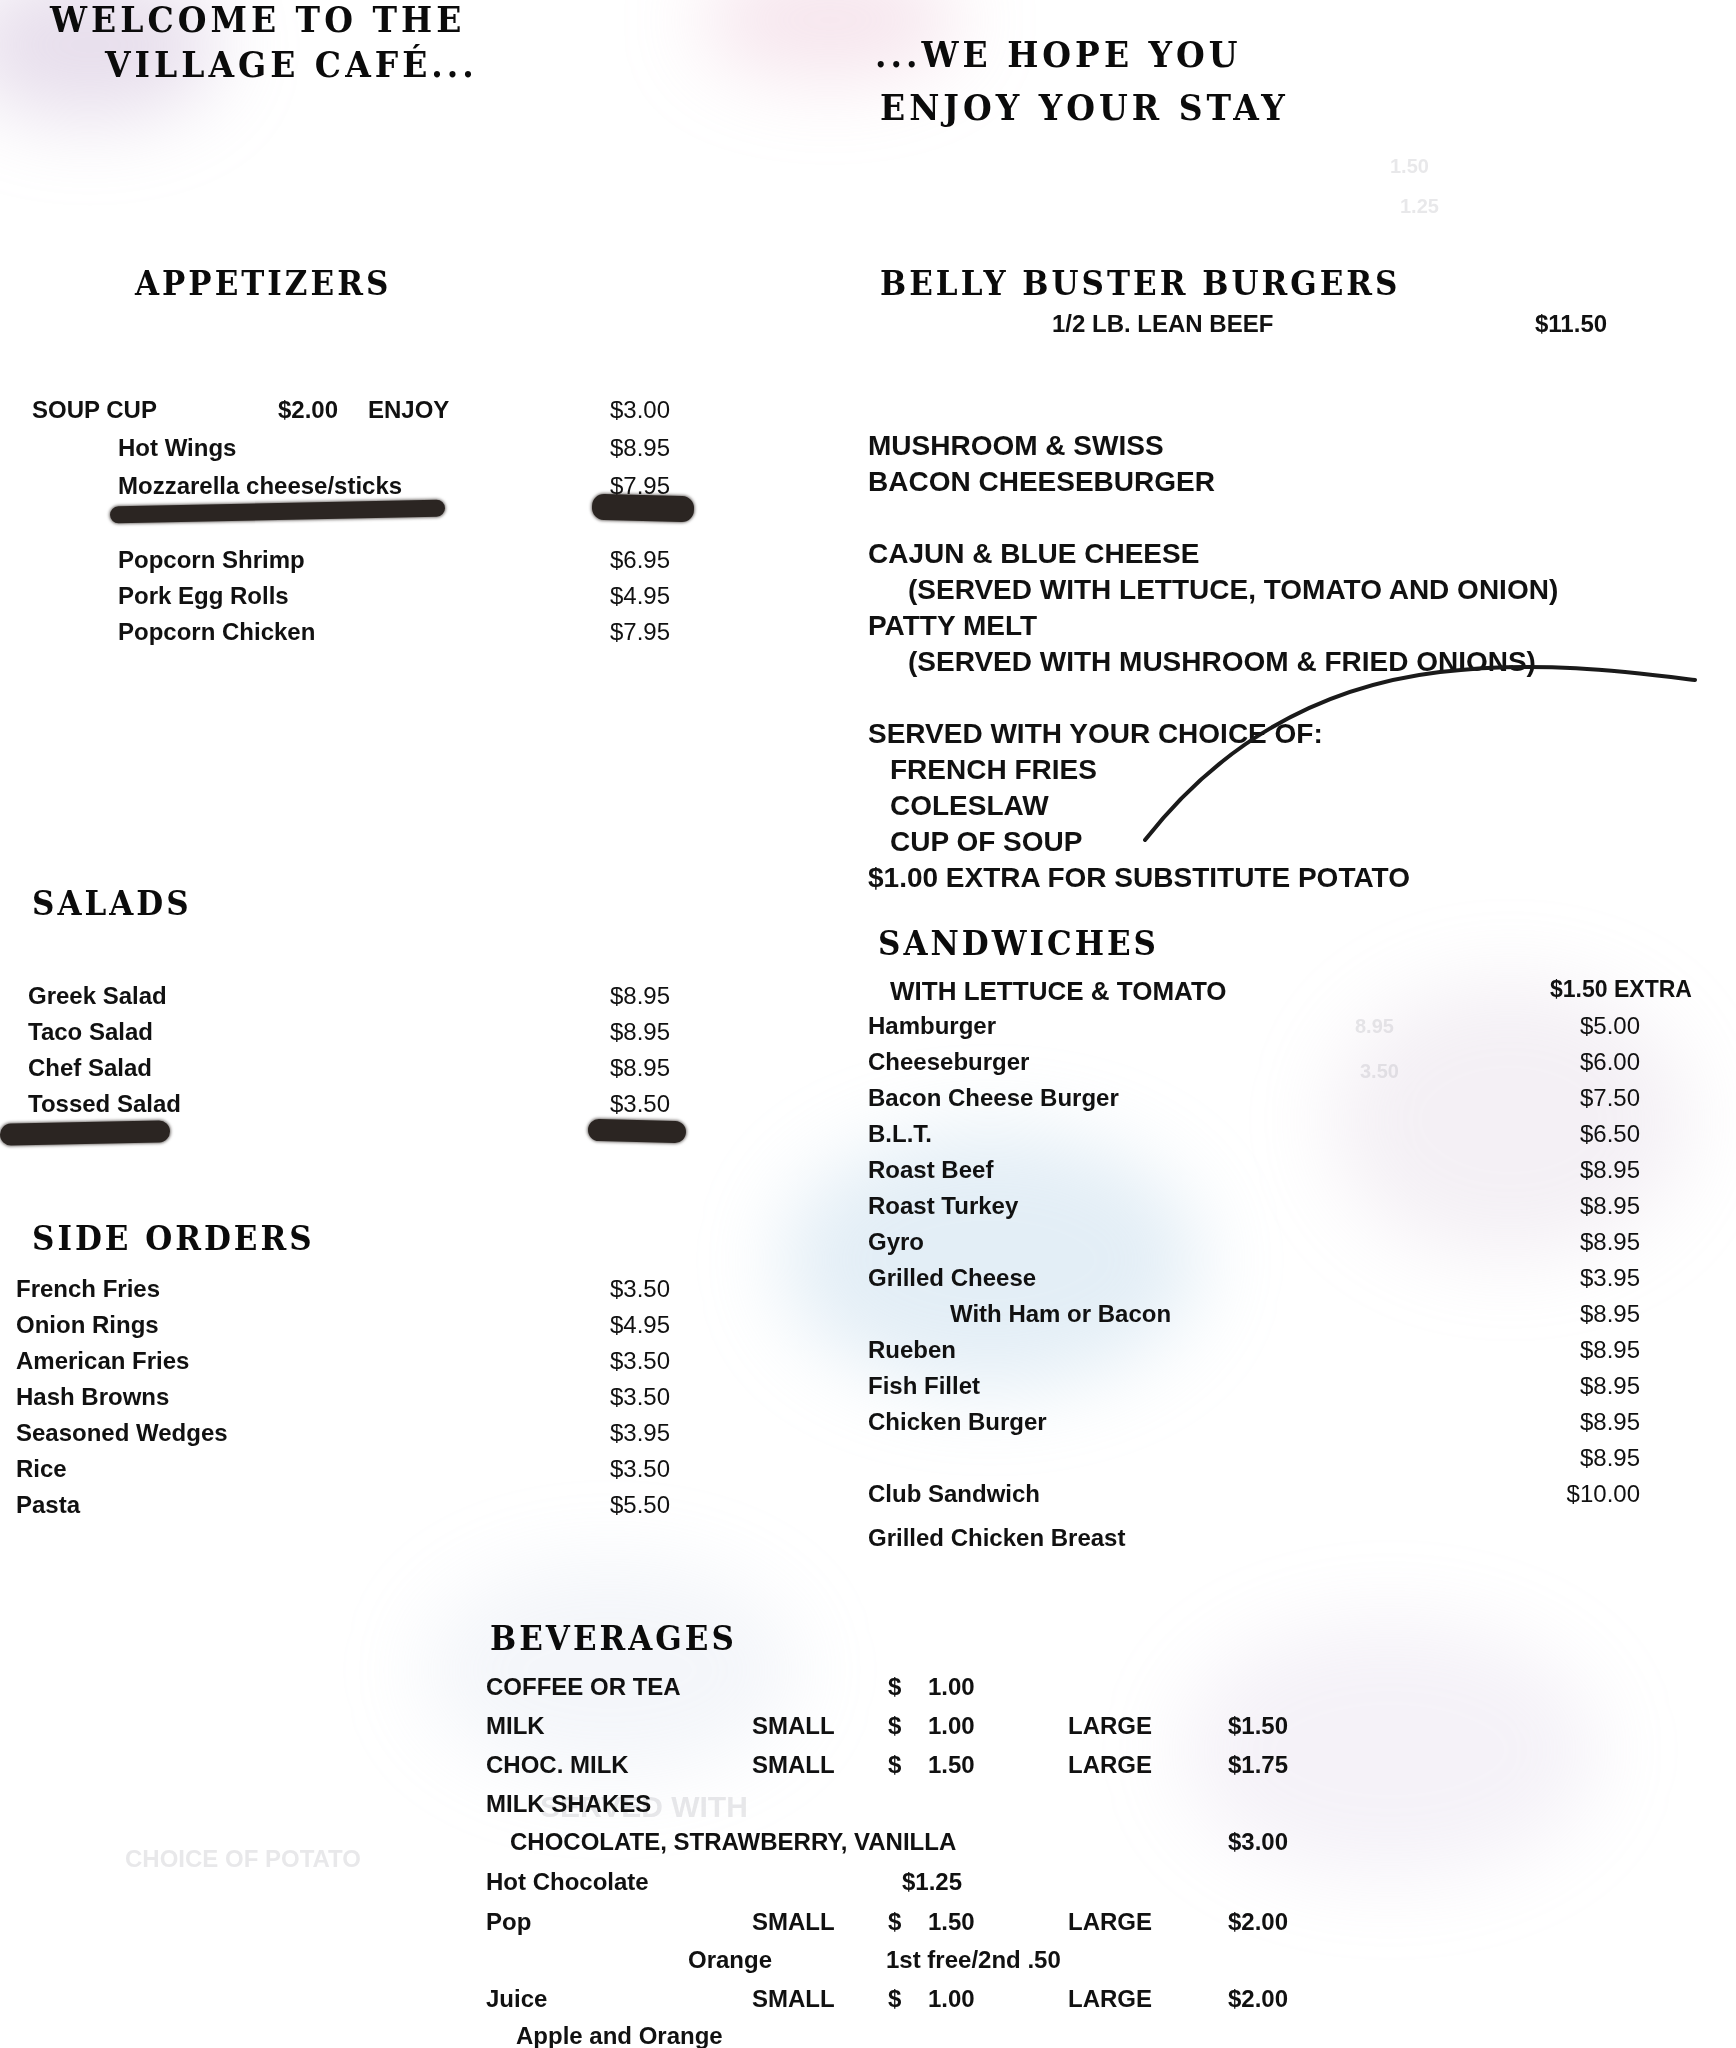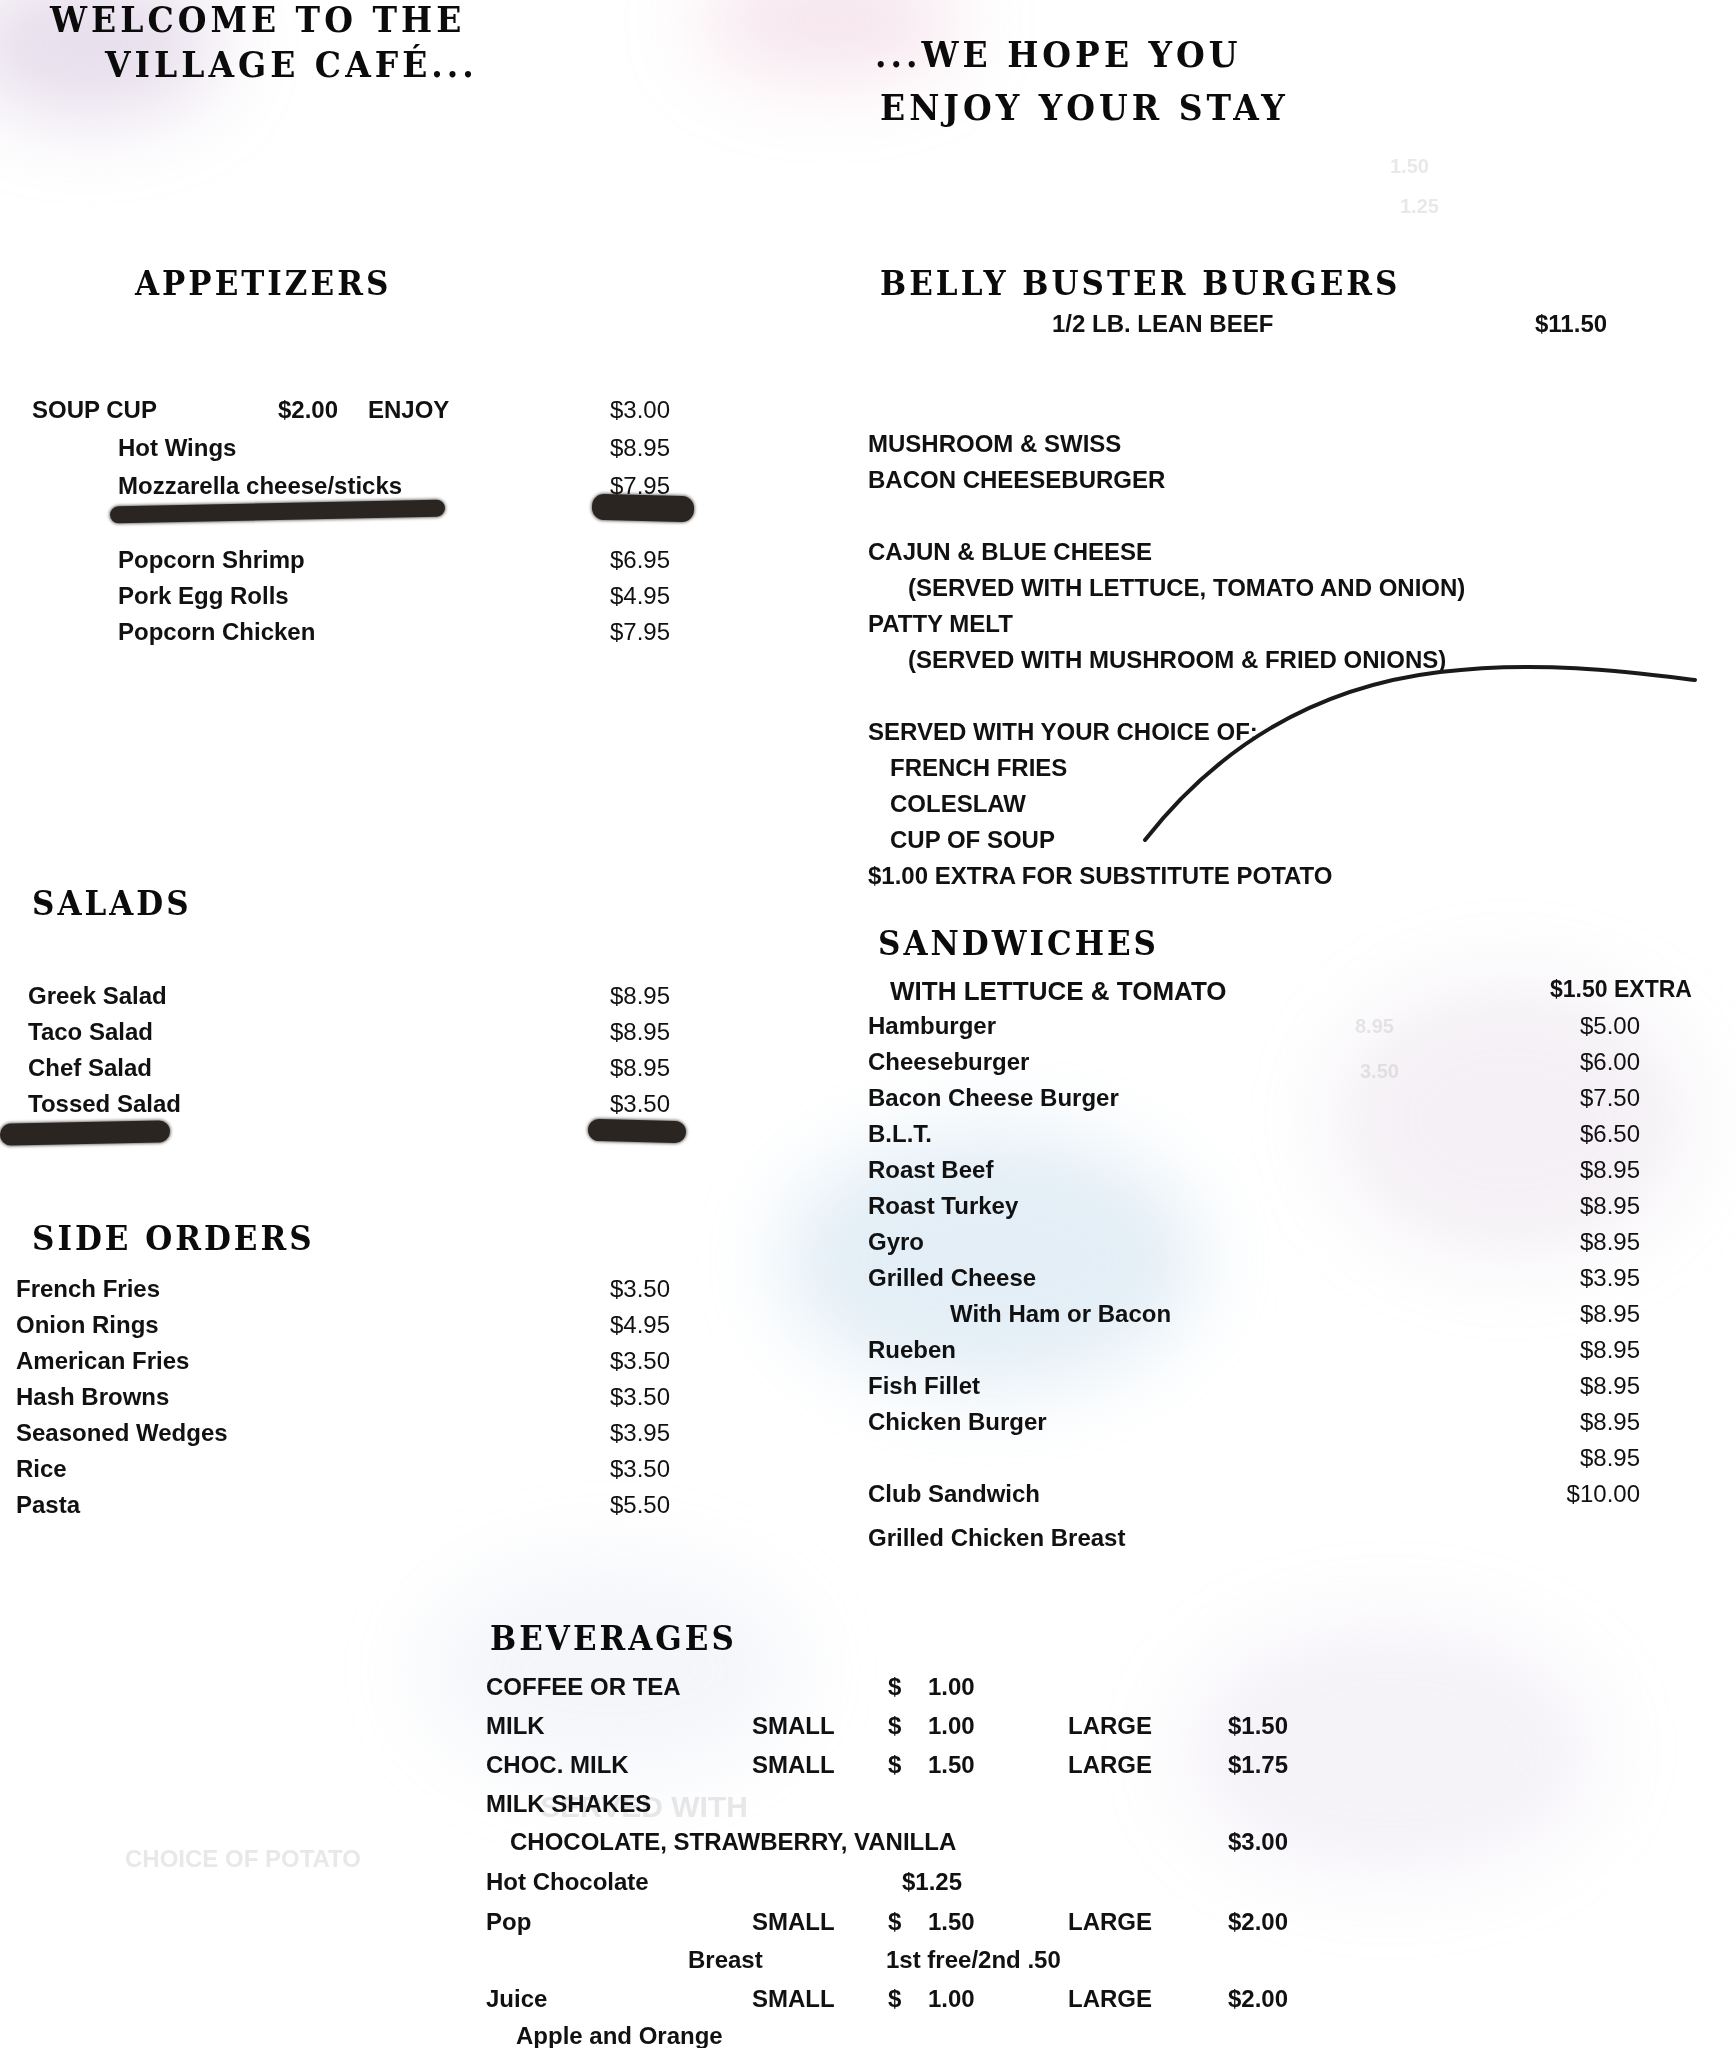--- a/index.html
+++ b/index.html
@@ -63,21 +63,21 @@
     font-size: 24px;
     white-space: nowrap;
   }
   .row.bold { font-weight: bold; }
   .price {
     position: absolute;
     font-size: 24px;
     text-align: right;
     white-space: nowrap;
   }
-  .caps { font-size: 24px; }
+  .caps { font-size: 28px; }
 
   
   .redact {
     position: absolute;
     background: #2b2522;
     border-radius: 12px;
     transform: rotate(-1.2deg);
     box-shadow: 0 0 3px 1px rgba(40,33,30,0.6);
   }
   .redact.r2 { transform: rotate(1.4deg); }
@@ -267,21 +267,21 @@
 <div class="row bold" style="left:486px; top:1868px;">Hot Chocolate</div>
 <div class="row bold" style="left:902px; top:1868px;">$1.25</div>
 
 <div class="row bold" style="left:486px; top:1908px;">Pop</div>
 <div class="row bold" style="left:752px; top:1908px;">SMALL</div>
 <div class="row bold" style="left:888px; top:1908px;">$</div>
 <div class="row bold" style="left:928px; top:1908px;">1.50</div>
 <div class="row bold" style="left:1068px; top:1908px;">LARGE</div>
 <div class="row bold" style="left:1228px; top:1908px;">$2.00</div>
 
-<div class="row bold" style="left:688px; top:1946px;">Breast</div>
+<div class="row bold" style="left:688px; top:1946px;">Orange</div>
 <div class="row bold" style="left:886px; top:1946px;">1st free/2nd .50</div>
 
 <div class="row bold" style="left:486px; top:1985px;">Juice</div>
 <div class="row bold" style="left:752px; top:1985px;">SMALL</div>
 <div class="row bold" style="left:888px; top:1985px;">$</div>
 <div class="row bold" style="left:928px; top:1985px;">1.00</div>
 <div class="row bold" style="left:1068px; top:1985px;">LARGE</div>
 <div class="row bold" style="left:1228px; top:1985px;">$2.00</div>
 
 <div class="row bold" style="left:516px; top:2022px;">Apple and Orange</div>

